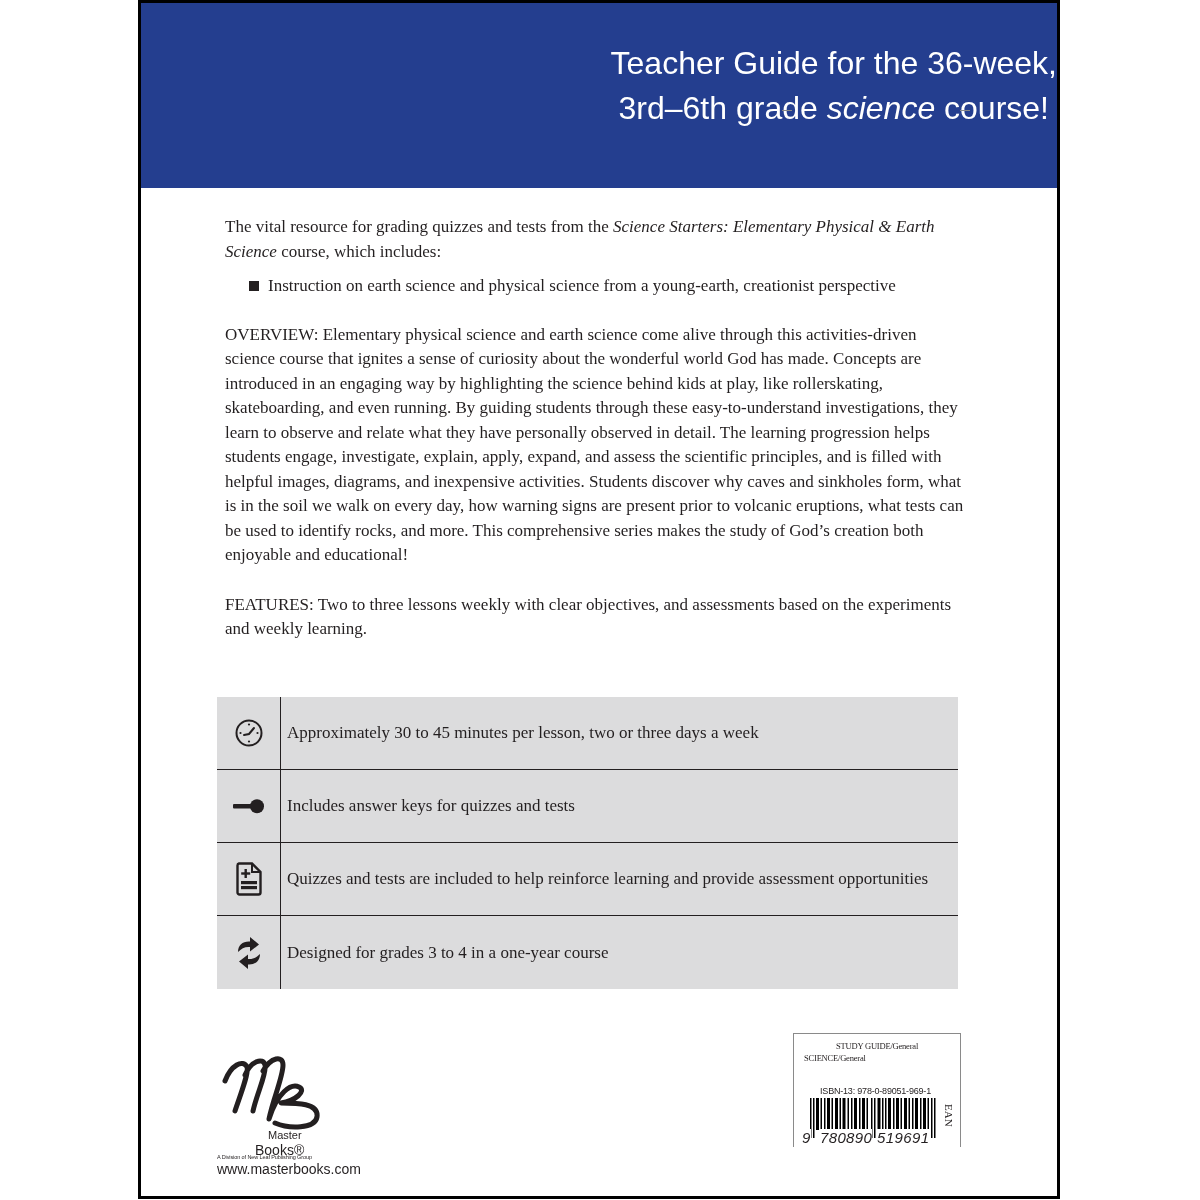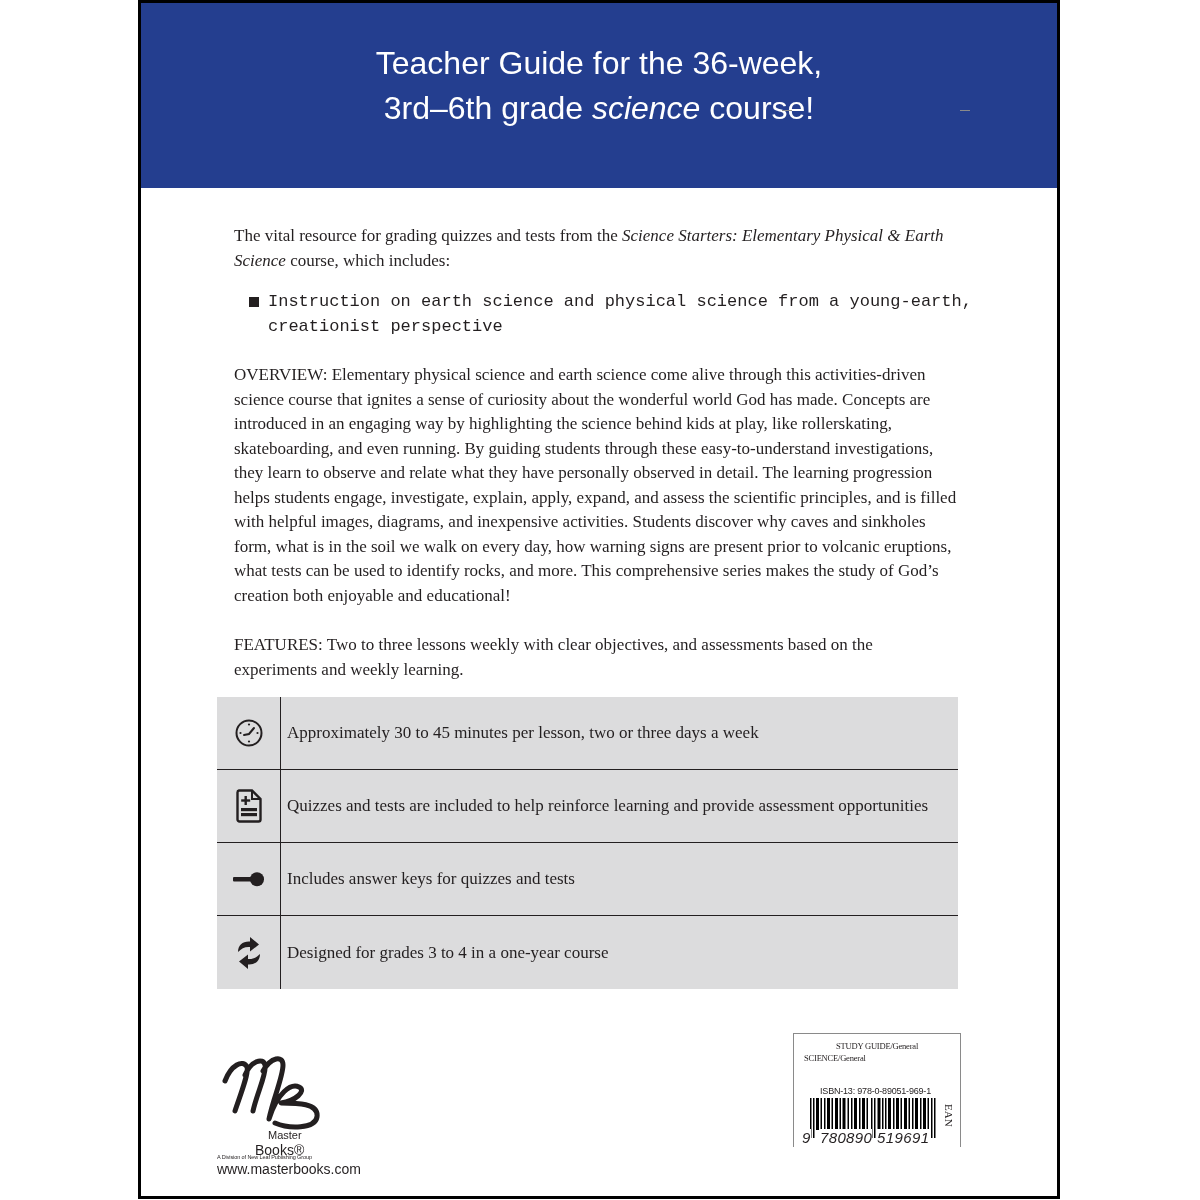--- a/index.html
+++ b/index.html
@@ -26,21 +26,21 @@
     }
     .header {
       position: absolute;
       left: 0;
       top: 0;
       width: 916px;
       height: 185px;
       background: #243e8f;
       display: flex;
       align-items: center;
-      justify-content: center;
+      justify-content: flex-end;
     }
     .header-title {
       color: #ffffff;
       font-family: "Liberation Sans", "DejaVu Sans", sans-serif;
       font-size: 32px;
       line-height: 45px;
       text-align: center;
       letter-spacing: 0;
       margin-top: -20px;
     }
@@ -48,27 +48,26 @@
 
     .content {
       position: absolute;
       left: 76px;
       top: 204px;
       width: 760px;
       font-size: 17px;
       line-height: 24.5px;
       color: #231f20;
     }
-    .content p { margin: 17px; }
+    .content p { margin: 8px; }
     .intro em { font-style: italic; }
     .bullets {
       list-style: none;
       margin: 10px 0 0 0;
       padding: 0;
-      font-family: Liberation Mono, monospace;
     }
     .bullets li {
       position: relative;
       padding-left: 51px;
       margin-bottom: 6px;
     }
     .bullet-square {
       position: absolute;
       left: 32px;
       top: 7px;
@@ -260,39 +259,39 @@
           <circle cx="15" cy="23.5" r="1.1" fill="#231f20"></circle>
           <circle cx="6.5" cy="15" r="1.1" fill="#231f20"></circle>
           <circle cx="23.5" cy="15" r="1.1" fill="#231f20"></circle>
           <path d="M10 17 L15 16 L20 10" fill="none" stroke="#231f20" stroke-width="2" stroke-linecap="round"></path>
         </svg>
       </div>
       <div class="feature-text-cell">Approximately 30 to 45 minutes per lesson, two or three days a week</div>
     </div>
     <div class="feature-row">
       <div class="feature-icon-cell icon">
+        <svg width="34" height="16" viewBox="0 0 34 16">
+          <rect x="1" y="6" width="20" height="4.5" rx="1" fill="#231f20"></rect>
+          <circle cx="25" cy="8.2" r="7" fill="#231f20"></circle>
+        </svg>
+      </div>
+      <div class="feature-text-cell">Includes answer keys for quizzes and tests</div>
+    </div>
+    <div class="feature-row">
+      <div class="feature-icon-cell icon">
         <svg width="26" height="34" viewBox="0 0 26 34">
           <path d="M3 1.5 H16 L24.5 10 V30.5 A2 2 0 0 1 22.5 32.5 H3.5 A2 2 0 0 1 1.5 30.5 V3.5 A2 2 0 0 1 3 1.5 Z" fill="none" stroke="#231f20" stroke-width="2.4"></path>
           <path d="M16 1.5 V10 H24.5" fill="none" stroke="#231f20" stroke-width="2"></path>
           <rect x="8.5" y="7" width="2.4" height="9" fill="#231f20"></rect>
           <rect x="5.2" y="10.3" width="9" height="2.4" fill="#231f20"></rect>
           <rect x="5" y="19" width="16" height="3.2" fill="#231f20"></rect>
           <rect x="5" y="24" width="16" height="3.2" fill="#231f20"></rect>
         </svg>
       </div>
       <div class="feature-text-cell">Quizzes and tests are included to help reinforce learning and provide assessment opportunities</div>
-    </div>
-    <div class="feature-row">
-      <div class="feature-icon-cell icon">
-        <svg width="34" height="16" viewBox="0 0 34 16">
-          <rect x="1" y="6" width="20" height="4.5" rx="1" fill="#231f20"></rect>
-          <circle cx="25" cy="8.2" r="7" fill="#231f20"></circle>
-        </svg>
-      </div>
-      <div class="feature-text-cell">Includes answer keys for quizzes and tests</div>
     </div>
     <div class="feature-row">
       <div class="feature-icon-cell icon">
         <svg width="30" height="34" viewBox="0 0 30 34">
           <path d="M4 16 C4 9 9 5 16 5.5 L16 1 L25 8.5 L16 15.5 L16 11 C11 10.5 7.5 12.5 4 16 Z" fill="#231f20"></path>
           <path d="M26 18 C26 25 21 29 14 28.5 L14 33 L5 25.5 L14 18.5 L14 23 C19 23.5 22.5 21.5 26 18 Z" fill="#231f20"></path>
         </svg>
       </div>
       <div class="feature-text-cell">Designed for grades 3 to 4 in a one-year course</div>
     </div>

